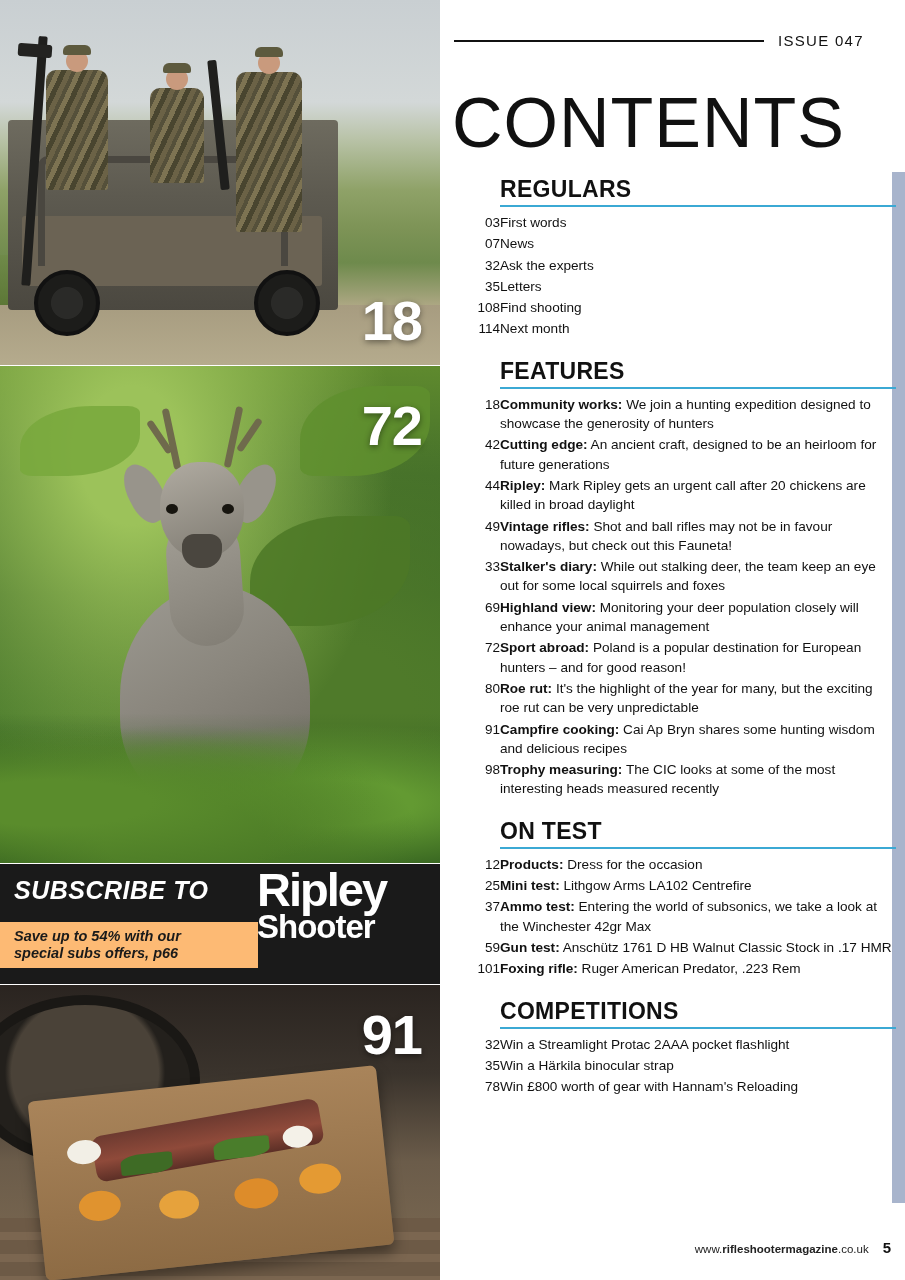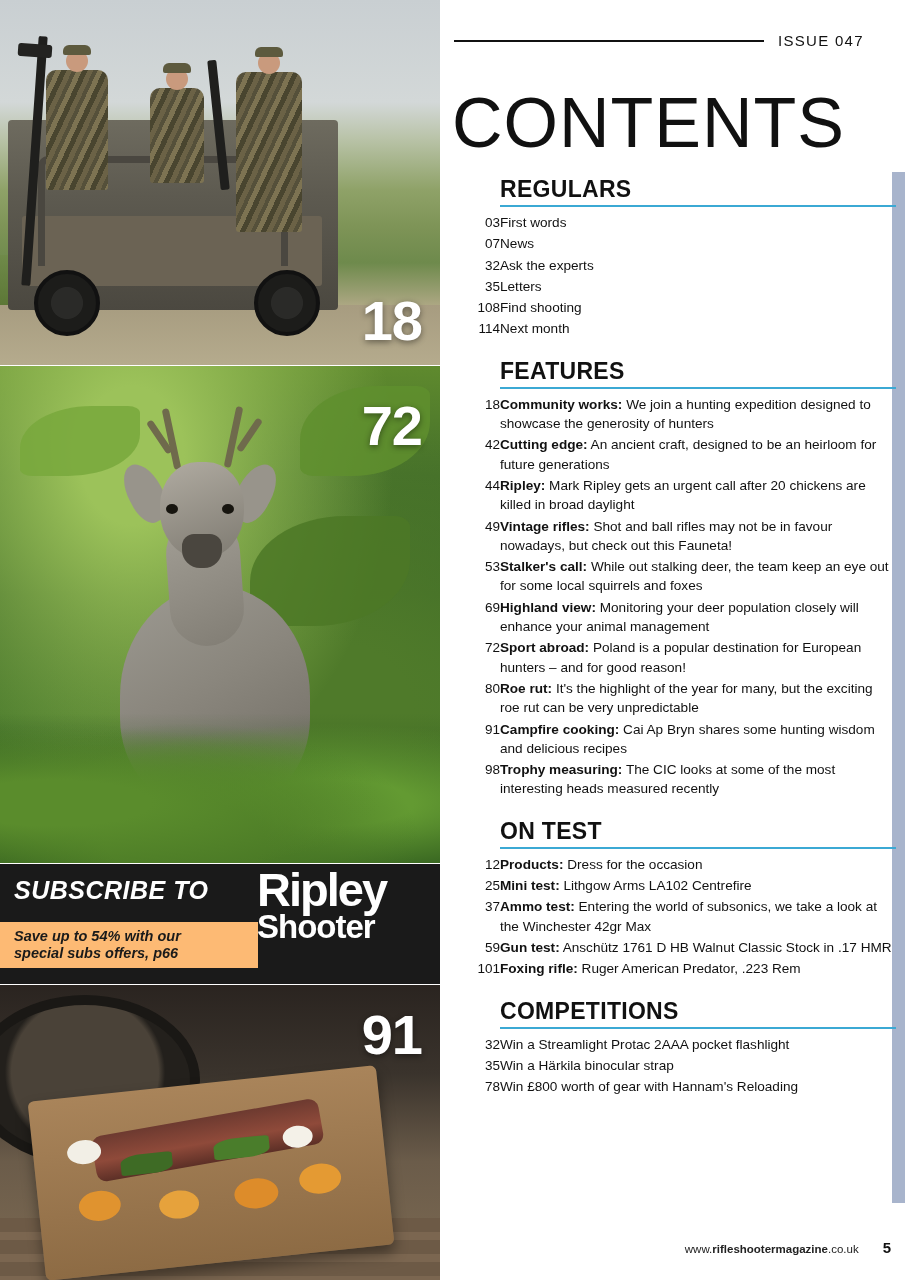--- a/index.html
+++ b/index.html
@@ -399,21 +399,21 @@
   .numbar.b1 { top: 172px; height: 198px; }
   .numbar.b2 { top: 370px; height: 502px; }
   .numbar.b3 { top: 872px; height: 215px; }
   .numbar.b4 { top: 1087px; height: 116px; }
 
   .footer {
     position: absolute;
     right: 14px; bottom: 24px;
     display: flex;
     align-items: baseline;
-    gap: 24px;
+    gap: 14px;
   }
   .site { font-size: 11.5px; color: #222; }
   .site b { font-weight: bold; }
   .folio { font-size: 15px; font-weight: bold; color: #111; }
 </style>
 </head>
 <body>
 
 <div class="left-col">
 
@@ -555,22 +555,22 @@
         </div>
         <div class="row">
           <div class="pg">44</div>
           <div class="txt"><b>Ripley:</b><span> Mark Ripley gets an urgent call after 20 chickens are killed in broad daylight</span></div>
         </div>
         <div class="row">
           <div class="pg">49</div>
           <div class="txt"><b>Vintage rifles:</b><span> Shot and ball rifles may not be in favour nowadays, but check out this Fauneta!</span></div>
         </div>
         <div class="row">
-          <div class="pg">53</div>
-          <div class="txt"><b>Stalker's call:</b><span>  While out stalking deer, the team keep an eye out for some local squirrels and foxes</span></div>
+          <div class="pg">33</div>
+          <div class="txt"><b>Stalker's diary:</b><span>  While out stalking deer, the team keep an eye out for some local squirrels and foxes</span></div>
         </div>
         <div class="row">
           <div class="pg">69</div>
           <div class="txt"><b>Highland view:</b><span> Monitoring your deer population closely will enhance your animal management</span></div>
         </div>
         <div class="row">
           <div class="pg">72</div>
           <div class="txt"><b>Sport abroad:</b><span> Poland is a popular destination for European hunters – and for good reason!</span></div>
         </div>
         <div class="row">

